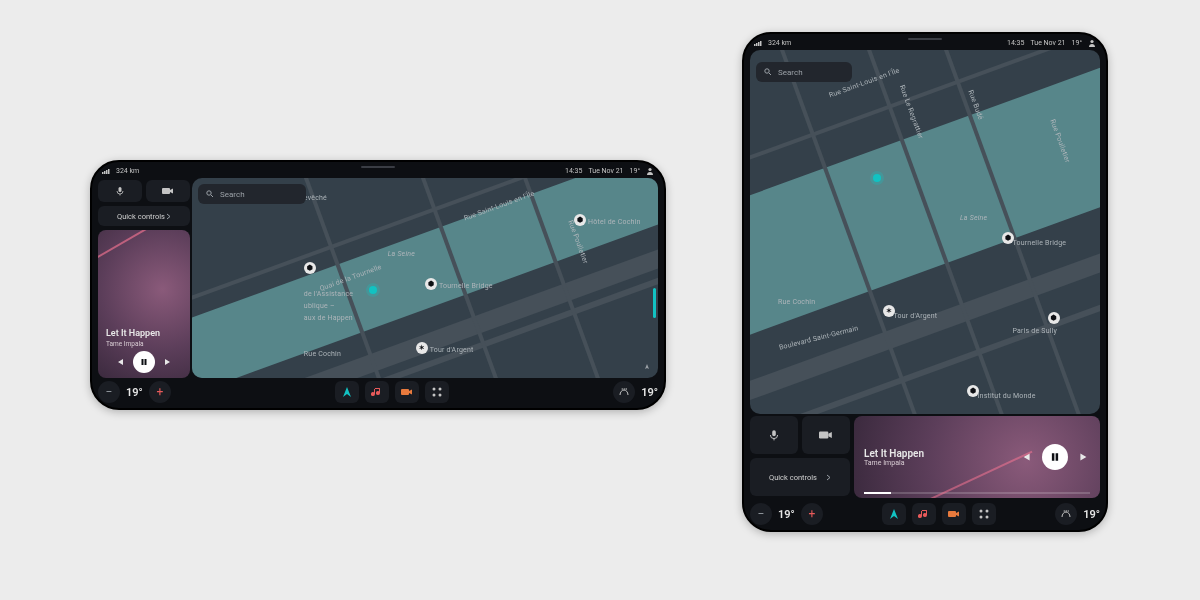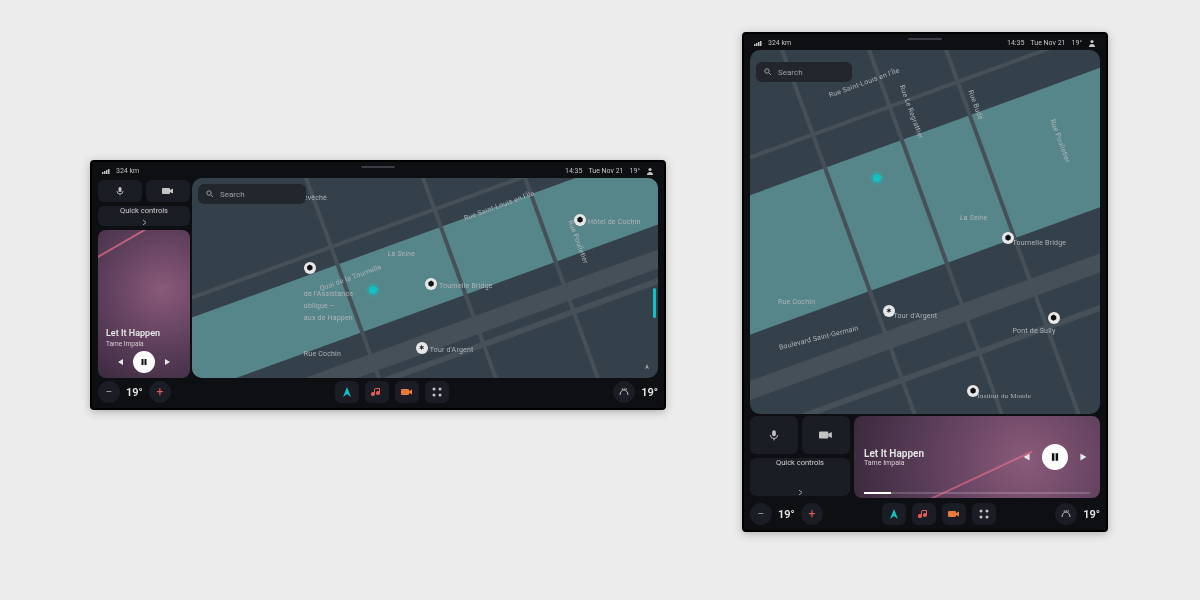--- a/index.html
+++ b/index.html
@@ -8,21 +8,21 @@
     font-family: -apple-system, BlinkMacSystemFont, "Segoe UI", Roboto, sans-serif;
     color: #e8e8e8;
     width: 1200px;
     height: 600px;
     overflow: hidden;
     position: relative;
   }
   .device {
     position: absolute;
     background: #0d0f13;
-    border-radius: 4px;
+    border-radius: 29px;
     box-shadow: 0 2px 8px rgba(0,0,0,0.25);
     overflow: hidden;
     border: 2px solid #000;
   }
   .device.landscape {
     left: 90px;
     top: 160px;
     width: 572px;
     height: 246px;
   }
@@ -88,21 +88,21 @@
     display:flex; flex-direction:column; gap:4px;
   }
   .twoicons { display:flex; gap:4px; }
   .iconbox {
     flex:1; background:#1a1d23; border-radius:6px; height:22px;
     display:flex; align-items:center; justify-content:center;
   }
   .qc {
     background:#1a1d23; border-radius:6px; height:20px;
     display:flex; align-items:center; justify-content:space-between;
-    padding:0 19px; font-size:7.5px; color:#d0d0d0;flex-direction:column;
+    padding:0 19px; font-size:7.5px; color:#d0d0d0;
   }
   .nowplaying {
     flex:1; border-radius:8px; position:relative; overflow:hidden;
     background: radial-gradient(circle at 70% 40%, #8a5a7a 0%, #5c3e5a 55%, #3b2a3e 100%);
   }
   .nowplaying::after{
     content:""; position:absolute; left:-20%; top:10%; width:80%; height:2px;
     background: rgba(255,120,150,.6); transform:rotate(-30deg);
   }
   .np-title { position:absolute; left:8px; bottom:40px; font-size:9px; font-weight:600;}
@@ -367,23 +367,23 @@
     <div class="label" style="left:60%; top:14%; transform:rotate(70deg);">Rue Budé</div>
     <div class="label" style="left:82%; top:24%; transform:rotate(70deg);">Rue Poulletier</div>
     <div class="label" style="left:8%; top:68%;">Rue Cochin</div>
     <div class="label" style="left:8%; top:78%; transform:rotate(-14deg);">Boulevard Saint-Germain</div>
 
     <div class="poi" style="left:72%; top:50%;">⬢</div>
     <div class="label" style="left:75%; top:52%;">Tournelle Bridge</div>
     <div class="poi" style="left:38%; top:70%;">✶</div>
     <div class="label" style="left:41%; top:72%;">Tour d'Argent</div>
     <div class="poi" style="left:85%; top:72%;">⬢</div>
-    <div class="label" style="left:75%; top:76%;">Pont de Sully</div>
+    <div class="label" style="left:75%; top:76%;">Paris de Sully</div>
     <div class="poi" style="left:62%; top:92%;">⬢</div>
-    <div class="label" style="left:65%; top:94%;font-family:Liberation Serif, serif;">Institut du Monde</div>
+    <div class="label" style="left:65%; top:94%;">Institut du Monde</div>
 
     <div class="you" style="left:35%; top:34%;"></div>
   </div>
 
   <div class="search">
     <span>
       <svg width="8" height="8" viewBox="0 0 8 8">
           <circle cx="3" cy="3" r="2.2" fill="none" stroke="#9aa0a6" stroke-width="1"></circle>
           <line x1="5" y1="5" x2="7" y2="7" stroke="#9aa0a6" stroke-width="1"></line>
         </svg>

